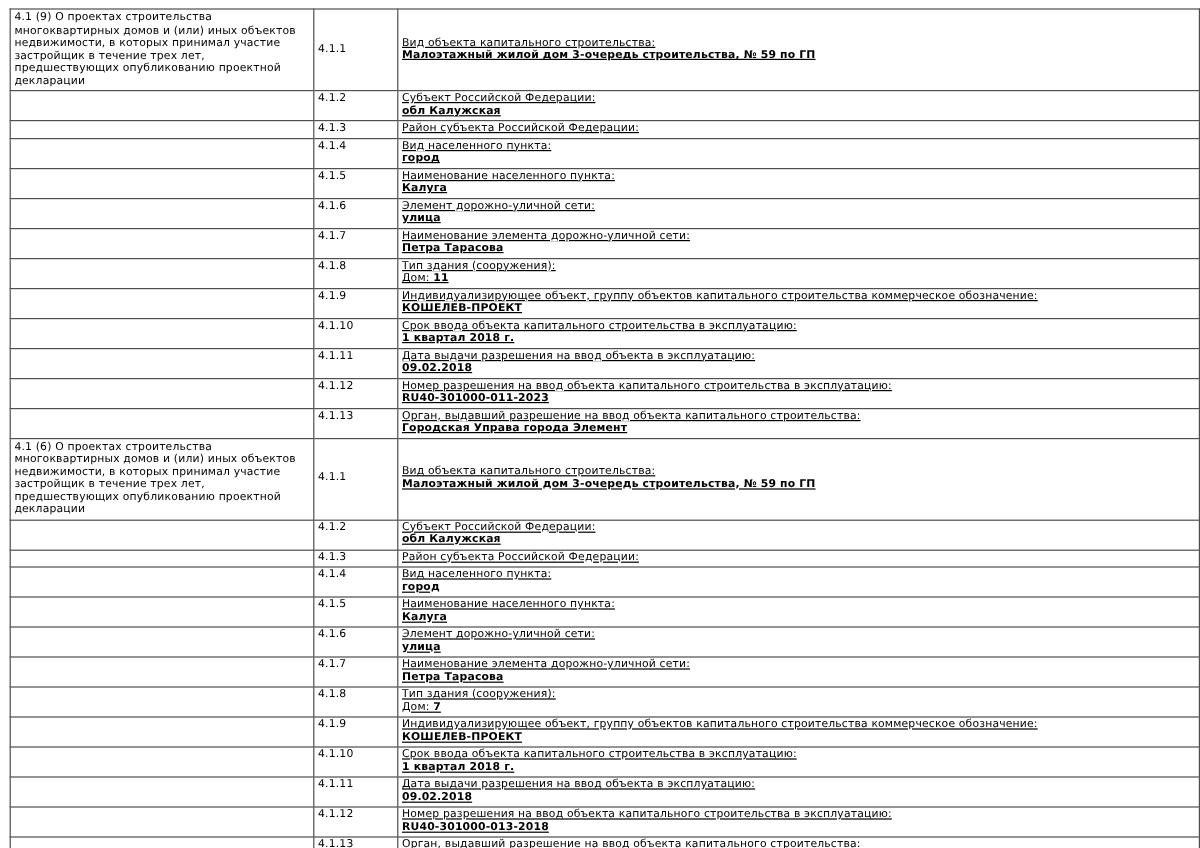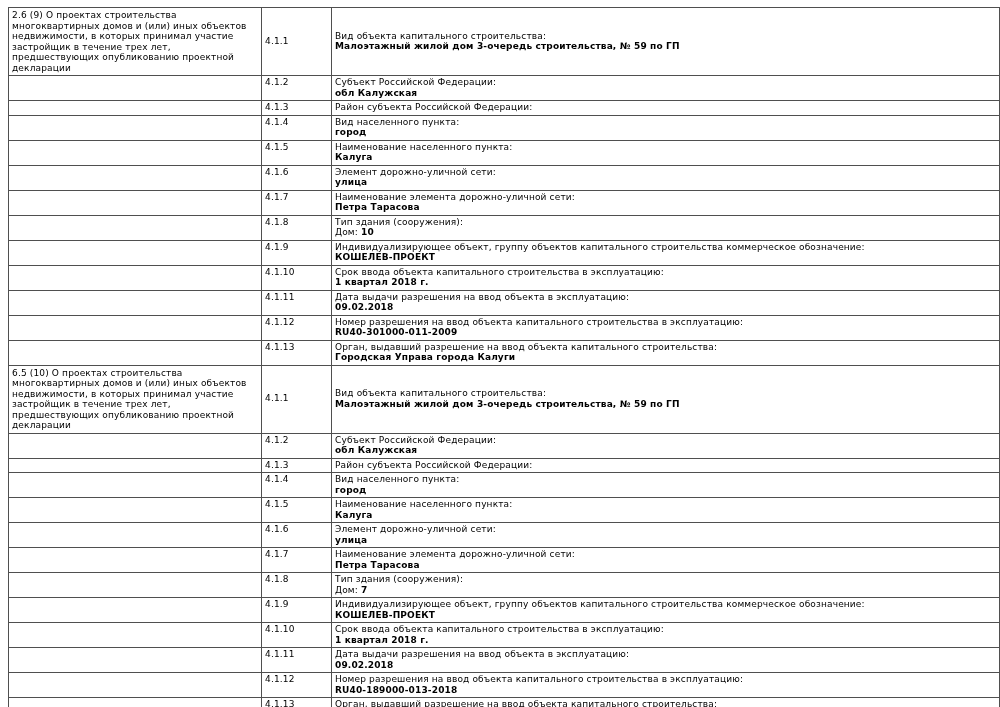--- a/index.html
+++ b/index.html
@@ -30,38 +30,38 @@
   }
   table.decl td {
     border: 1px solid #4f4f4f;
     padding: 1px 3px 2px 3px;
     vertical-align: top;
     overflow: hidden;
     word-wrap: break-word;
   }
   td.col-left { width: 246px; }
   td.col-code { width: 63px; vertical-align: middle; padding-left: 4px; }
-  td.col-content { width: 661px; vertical-align: top; }
+  td.col-content { width: 661px; vertical-align: top; text-decoration: underline; }
   tr.row-first td { height: 60px; }
   tr.row-first td.col-code,
   tr.row-first td.col-content { vertical-align: middle; }
   .section-title { padding-top: 1px; }
   .label { font-weight: normal; }
   .value-line { font-weight: bold; }
   .value-line .prefix { font-weight: normal; }
 </style>
 </head>
 <body>
 
 <div class="page">
   <table class="decl">
     <tbody>
         <tr class="row-first">
           <td class="col-left">
-            <div class="section-title">2.6 (9) О проектах строительства многоквартирных домов и (или) иных объектов недвижимости, в которых принимал участие застройщик в течение трех лет, предшествующих опубликованию проектной декларации</div>
+            <div class="section-title">4.1 (9) О проектах строительства многоквартирных домов и (или) иных объектов недвижимости, в которых принимал участие застройщик в течение трех лет, предшествующих опубликованию проектной декларации</div>
           </td>
           <td class="col-code"><span>4.1.1</span></td>
           <td class="col-content">
             <div class="label">Вид объекта капитального строительства:</div>
             <div class="value-line"><span class="value">Малоэтажный жилой дом 3-очередь строительства, № 59 по ГП</span></div>
           </td>
         </tr>
         <tr>
           <td class="col-left"></td>
           <td class="col-code"><span>4.1.2</span></td>
@@ -107,21 +107,21 @@
           <td class="col-content">
             <div class="label">Наименование элемента дорожно-уличной сети:</div>
             <div class="value-line"><span class="value">Петра Тарасова</span></div>
           </td>
         </tr>
         <tr>
           <td class="col-left"></td>
           <td class="col-code"><span>4.1.8</span></td>
           <td class="col-content">
             <div class="label">Тип здания (сооружения):</div>
-            <div class="value-line"><span class="prefix">Дом: </span><span class="value">10</span></div>
+            <div class="value-line"><span class="prefix">Дом: </span><span class="value">11</span></div>
           </td>
         </tr>
         <tr>
           <td class="col-left"></td>
           <td class="col-code"><span>4.1.9</span></td>
           <td class="col-content">
             <div class="label">Индивидуализирующее объект, группу объектов капитального строительства коммерческое обозначение:</div>
             <div class="value-line"><span class="value">КОШЕЛЕВ-ПРОЕКТ</span></div>
           </td>
         </tr>
@@ -139,34 +139,34 @@
           <td class="col-content">
             <div class="label">Дата выдачи разрешения на ввод объекта в эксплуатацию:</div>
             <div class="value-line"><span class="value">09.02.2018</span></div>
           </td>
         </tr>
         <tr>
           <td class="col-left"></td>
           <td class="col-code"><span>4.1.12</span></td>
           <td class="col-content">
             <div class="label">Номер разрешения на ввод объекта капитального строительства в эксплуатацию:</div>
-            <div class="value-line"><span class="value">RU40-301000-011-2009</span></div>
+            <div class="value-line"><span class="value">RU40-301000-011-2023</span></div>
           </td>
         </tr>
         <tr>
           <td class="col-left"></td>
           <td class="col-code"><span>4.1.13</span></td>
           <td class="col-content">
             <div class="label">Орган, выдавший разрешение на ввод объекта капитального строительства:</div>
-            <div class="value-line"><span class="value">Городская Управа города Калуги</span></div>
+            <div class="value-line"><span class="value">Городская Управа города Элемент</span></div>
           </td>
         </tr>
         <tr class="row-first">
           <td class="col-left">
-            <div class="section-title">6.5 (10) О проектах строительства многоквартирных домов и (или) иных объектов недвижимости, в которых принимал участие застройщик в течение трех лет, предшествующих опубликованию проектной декларации</div>
+            <div class="section-title">4.1 (6) О проектах строительства многоквартирных домов и (или) иных объектов недвижимости, в которых принимал участие застройщик в течение трех лет, предшествующих опубликованию проектной декларации</div>
           </td>
           <td class="col-code"><span>4.1.1</span></td>
           <td class="col-content">
             <div class="label">Вид объекта капитального строительства:</div>
             <div class="value-line"><span class="value">Малоэтажный жилой дом 3-очередь строительства, № 59 по ГП</span></div>
           </td>
         </tr>
         <tr>
           <td class="col-left"></td>
           <td class="col-code"><span>4.1.2</span></td>
@@ -244,21 +244,21 @@
           <td class="col-content">
             <div class="label">Дата выдачи разрешения на ввод объекта в эксплуатацию:</div>
             <div class="value-line"><span class="value">09.02.2018</span></div>
           </td>
         </tr>
         <tr>
           <td class="col-left"></td>
           <td class="col-code"><span>4.1.12</span></td>
           <td class="col-content">
             <div class="label">Номер разрешения на ввод объекта капитального строительства в эксплуатацию:</div>
-            <div class="value-line"><span class="value">RU40-189000-013-2018</span></div>
+            <div class="value-line"><span class="value">RU40-301000-013-2018</span></div>
           </td>
         </tr>
         <tr>
           <td class="col-left"></td>
           <td class="col-code"><span>4.1.13</span></td>
           <td class="col-content">
             <div class="label">Орган, выдавший разрешение на ввод объекта капитального строительства:</div>
           </td>
         </tr>
       </tbody>

